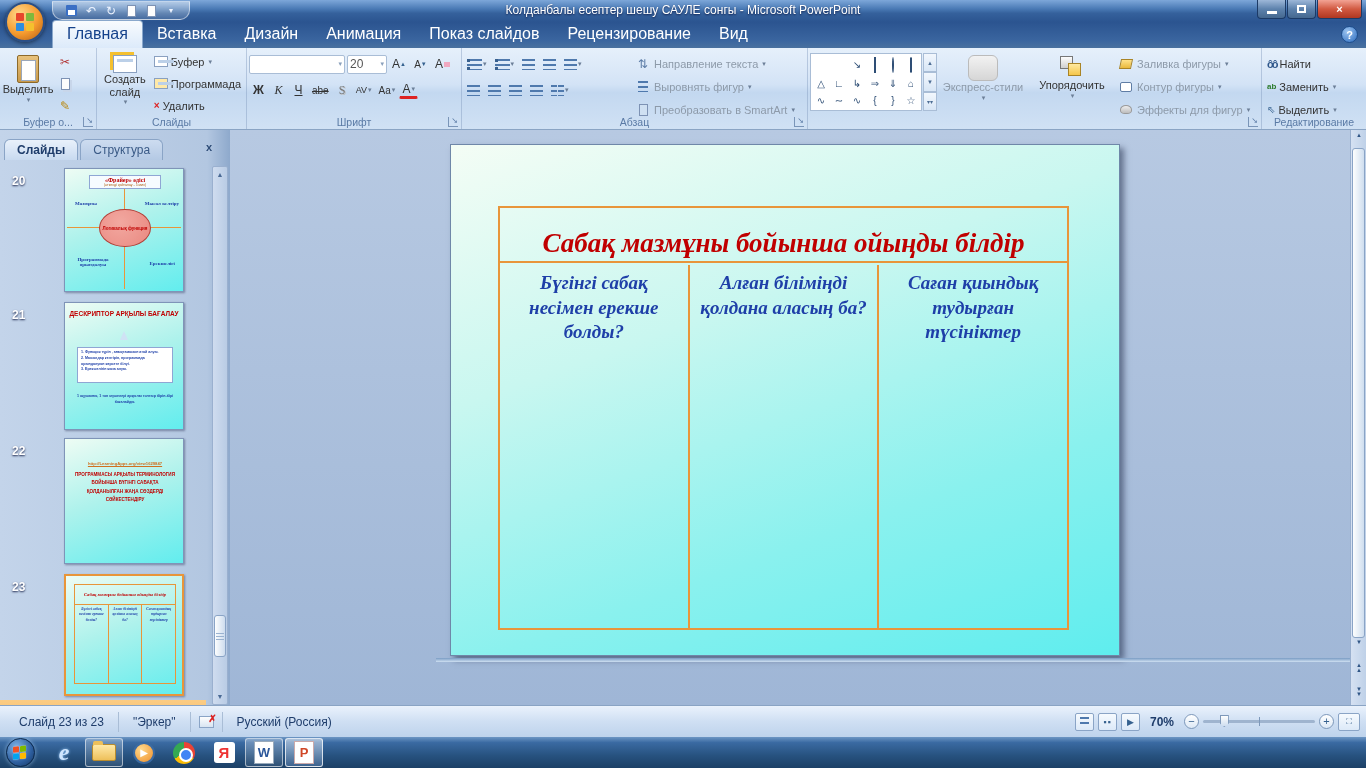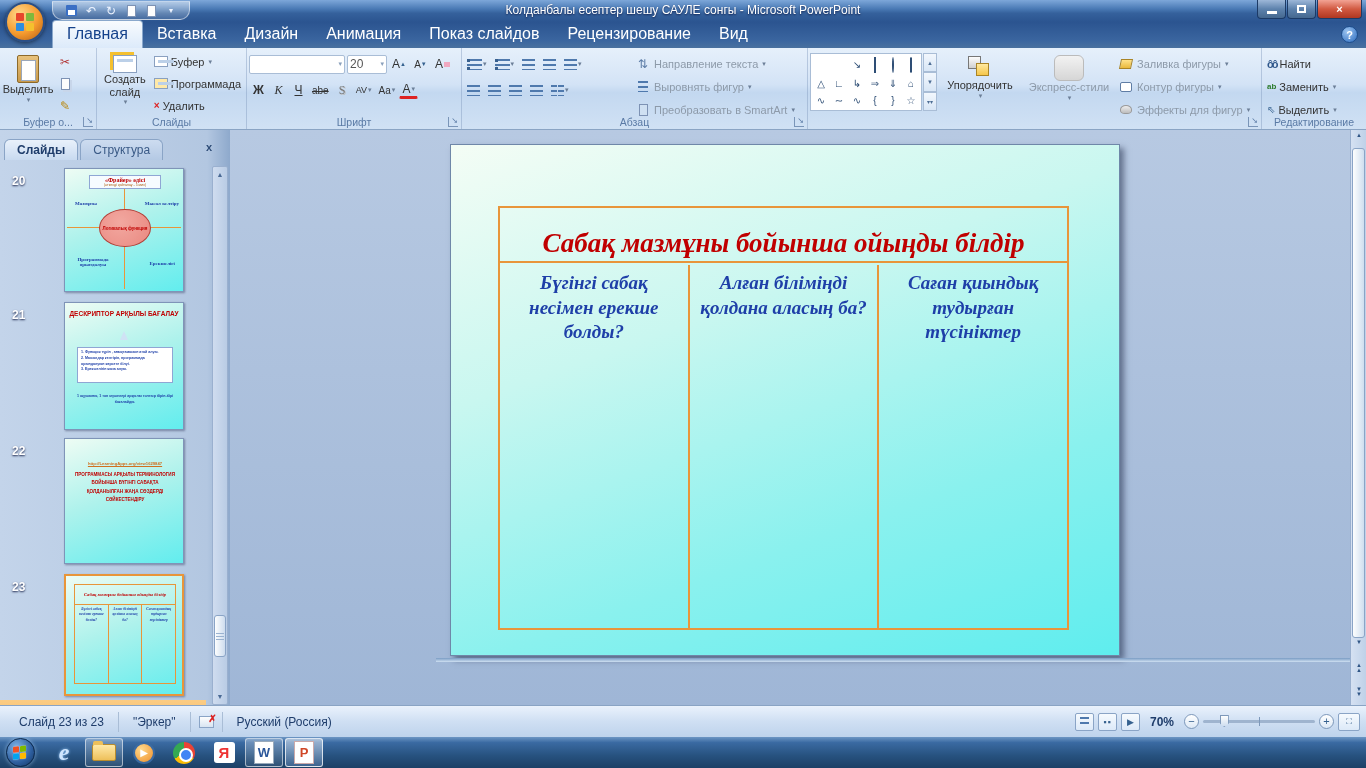--- a/index.html
+++ b/index.html
@@ -420,31 +420,31 @@
           <span class="shp">{</span>
           <span class="shp">}</span>
           <span class="shp">☆</span>
         </div>
         <div class="shapes-scroll">
           <div>▲</div>
           <div>▼</div>
           <div>▾▾</div>
         </div>
       </div>
+      <div class="bigbtn" style="width:92px">
+        <span class="qs-ic"></span>
+        <span class="dim">Экспресс-стили</span>
+        <span class="car">▾</span>
+      </div>
       <div class="bigbtn" style="width:86px">
         <span class="gal-ic">
             <span class="sq1"></span>
             <span class="sq2"></span>
           </span>
         <span>Упорядочить</span>
-        <span class="car">▾</span>
-      </div>
-      <div class="bigbtn" style="width:92px">
-        <span class="qs-ic"></span>
-        <span class="dim">Экспресс-стили</span>
         <span class="car">▾</span>
       </div>
       <div style="display:flex;flex-direction:column;gap:2px;margin-top:2px">
         <div class="smallrow">
           <span class="ic16">
               <span class="bucket"></span>
             </span>
           <span class="lbl dim">Заливка фигуры</span>
             <span class="car">▾</span>
         </div>

